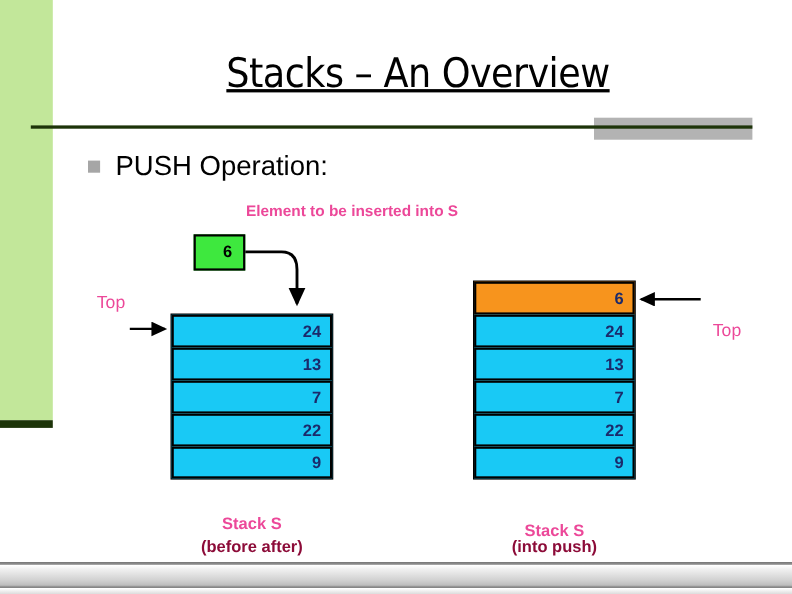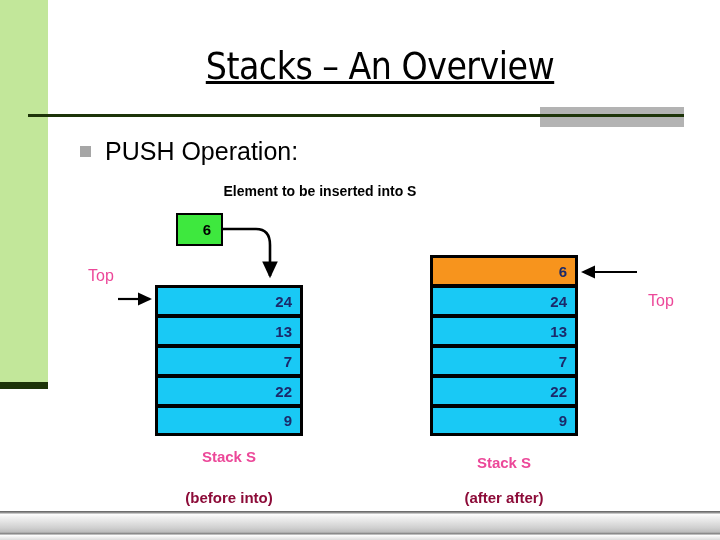--- a/index.html
+++ b/index.html
@@ -56,21 +56,21 @@
   }
   .bullet-text{
     font-size:25px;line-height:30px;color:#000;
     font-family:"Liberation Sans",sans-serif;
   }
 
   
   .elem-caption{
     position:absolute;left:60px;top:183px;width:520px;
     text-align:center;
-    font-size:14px;font-weight:bold;color:#000000;
+    font-size:14px;font-weight:bold;color:#ec4899;
     font-family:"Liberation Sans",sans-serif;
   }
 
   
   .cell{
     position:absolute;
     box-sizing:border-box;
     border:2px solid #000;
     display:flex;align-items:center;justify-content:flex-end;
     font-size:15px;font-weight:bold;
@@ -96,21 +96,21 @@
   }
 
   
   .lbl{
     position:absolute;font-size:14px;color:#ec4899;
     font-family:"Liberation Sans",sans-serif;
     white-space:nowrap;
   }
   .lbl.top-l{left:88px;top:267px;font-size:16px;}
   .lbl.top-r{left:648px;top:292px;font-size:16px;}
-  .lbl.caption{font-weight:bold;}
+  .lbl.caption{font-weight:bold;margin-top:20px;}
   .lbl.maroon{color:#8c0b38;font-weight:bold;}
 
   
   .arrows{position:absolute;left:0;top:0;width:720px;height:540px;pointer-events:none;}
 
   
   .bottom-bar{
     position:absolute;left:0;bottom:0;width:720px;height:28px;
     background:linear-gradient(to bottom,#8f8f8f 0px,#8f8f8f 1px,#ffffff 2px,#f2f2f2 5px,#e2e2e2 10px,#cfcfcf 16px,#bdbdbd 20px,#7a7a7a 22px,#ffffff 23px,#dcdcdc 28px);
   }
@@ -142,33 +142,33 @@
 
   <div class="stack-frame" style="left:155px;top:285px;width:148px;height:151px;"></div>
   <div class="cell cyan" style="left:156px;top:286px;width:146px;height:30px;">24</div>
   <div class="cell cyan" style="left:156px;top:316px;width:146px;height:30px;">13</div>
   <div class="cell cyan" style="left:156px;top:346px;width:146px;height:30px;">7</div>
   <div class="cell cyan" style="left:156px;top:376px;width:146px;height:30px;">22</div>
   <div class="cell cyan" style="left:156px;top:406px;width:146px;height:29px;">9</div>
 
   <div class="lbl top-l">Top</div>
   <div class="lbl caption" style="left:155px;top:448px;width:148px;text-align:center;font-size:15px;">Stack S</div>
-  <div class="lbl maroon" style="left:155px;top:489px;width:148px;text-align:center;font-size:15px;">(before into)</div>
+  <div class="lbl maroon" style="left:155px;top:489px;width:148px;text-align:center;font-size:15px;">(before after)</div>
 
   <div class="stack-frame" style="left:430px;top:255px;width:148px;height:181px;"></div>
   <div class="cell orange" style="left:431px;top:256px;width:146px;height:30px;">6</div>
   <div class="cell cyan" style="left:431px;top:286px;width:146px;height:30px;">24</div>
   <div class="cell cyan" style="left:431px;top:316px;width:146px;height:30px;">13</div>
   <div class="cell cyan" style="left:431px;top:346px;width:146px;height:30px;">7</div>
   <div class="cell cyan" style="left:431px;top:376px;width:146px;height:30px;">22</div>
   <div class="cell cyan" style="left:431px;top:406px;width:146px;height:29px;">9</div>
 
   <div class="lbl top-r">Top</div>
   <div class="lbl caption" style="left:430px;top:454px;width:148px;text-align:center;font-size:15px;">Stack S</div>
-  <div class="lbl maroon" style="left:430px;top:489px;width:148px;text-align:center;font-size:15px;">(after after)</div>
+  <div class="lbl maroon" style="left:430px;top:489px;width:148px;text-align:center;font-size:15px;">(into push)</div>
 
   <svg class="arrows" viewBox="0 0 720 540">
     <defs>
       <marker id="ah" markerWidth="7" markerHeight="7" refX="5.6" refY="3" orient="auto">
         <path d="M0,0 L6.5,3 L0,6 z" fill="#000"></path>
       </marker>
     </defs>
 
     <g>
       <path d="M223,229 L256,229 Q270,229 270,245 L270,276" stroke="#000" stroke-width="2.6" fill="none" marker-end="url(#ah)"></path>

